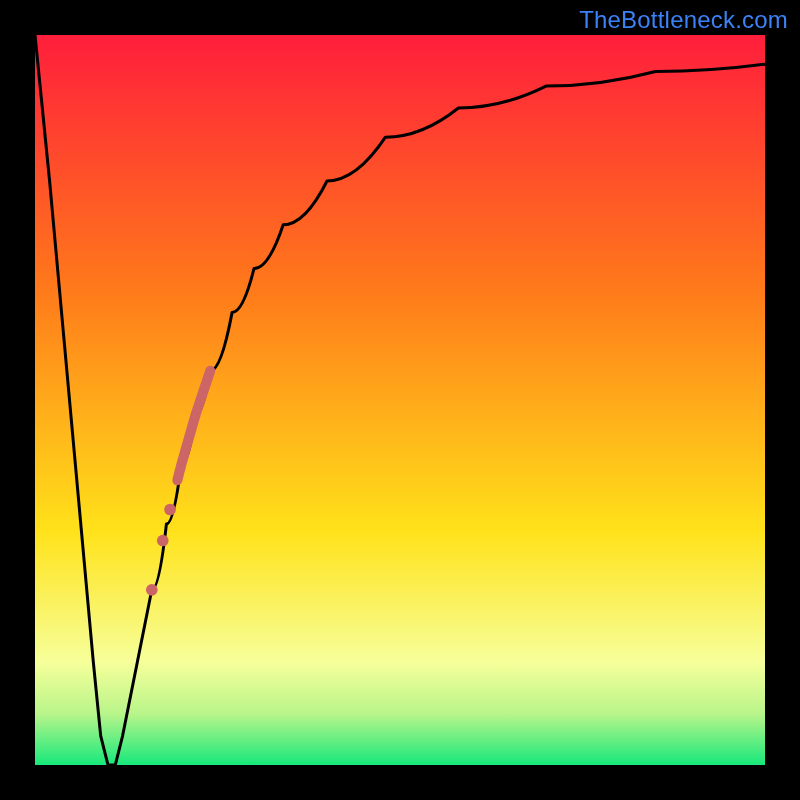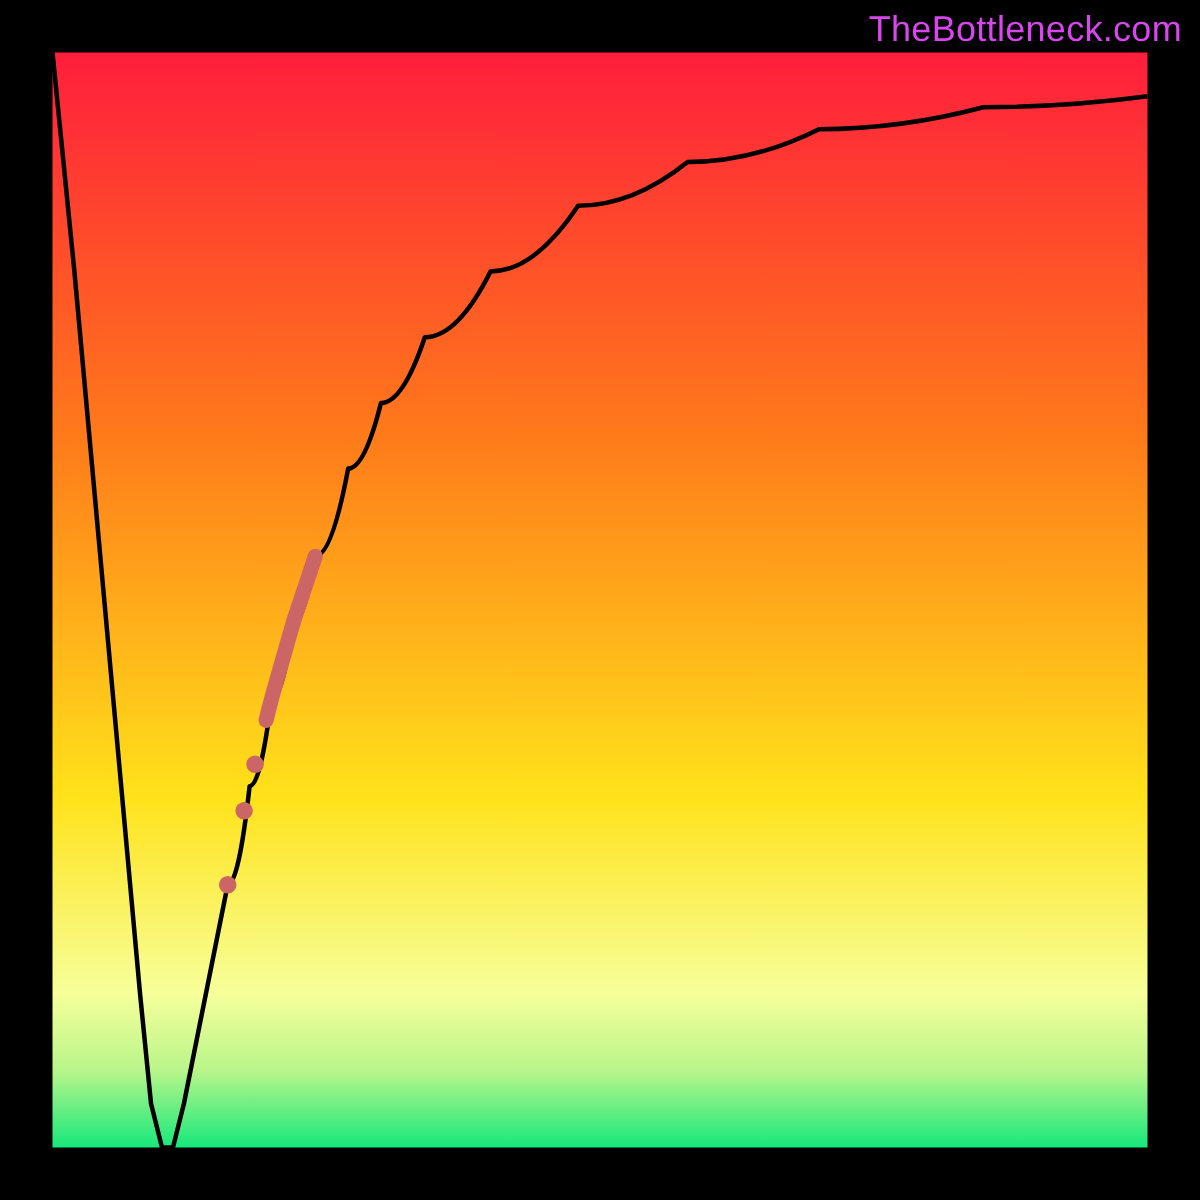--- a/index.html
+++ b/index.html
@@ -18,21 +18,21 @@
   }
   svg {
     display: block;
   }
   .watermark {
     position: absolute;
     top: 6px;
     right: 12px;
     font-family: Arial, Helvetica, sans-serif;
     font-size: 24px;
-    color: #d946ef;
+    color: #3b82f6;
     letter-spacing: 0.2px;
   }
 </style>
 </head>
 <body>
 
 <div class="frame">
   <svg id="chart-svg" width="800" height="800" viewBox="0 0 800 800">
     <defs>
       <linearGradient id="bg-grad" x1="0" y1="0" x2="0" y2="1">

